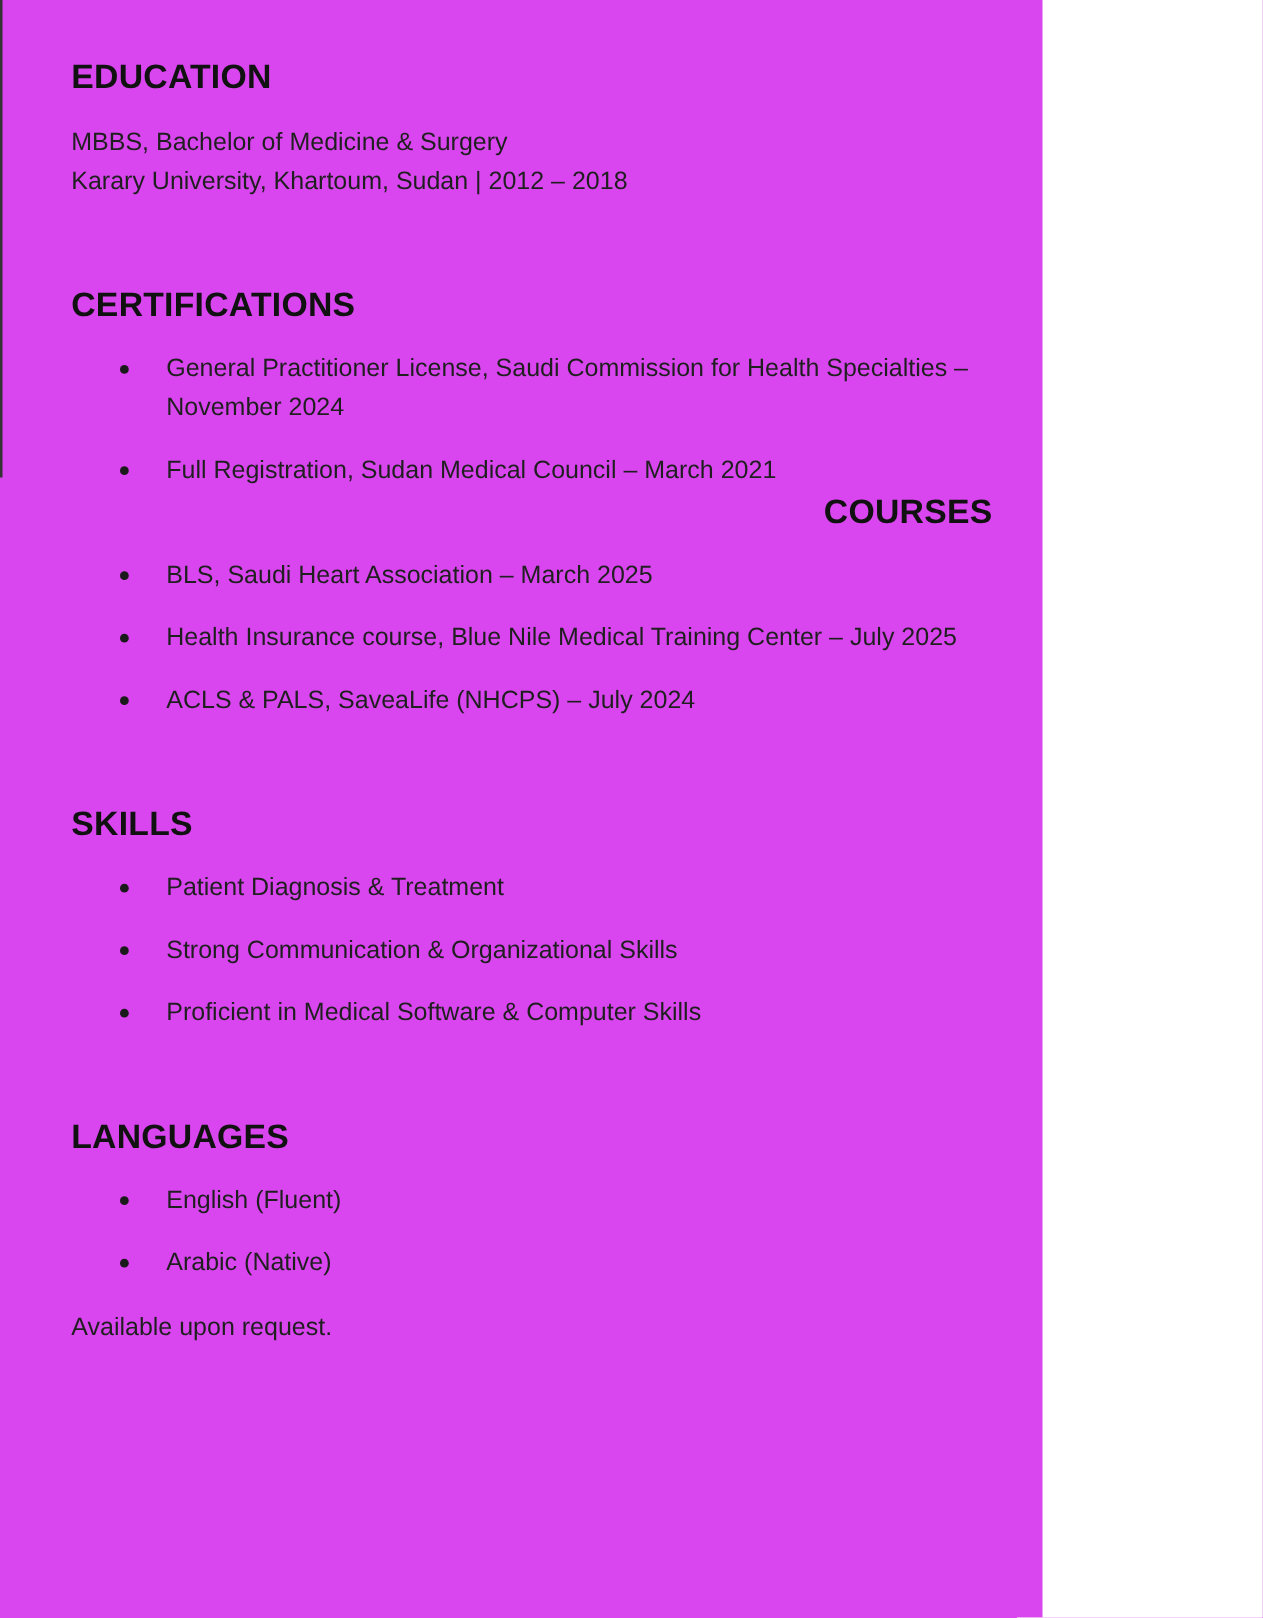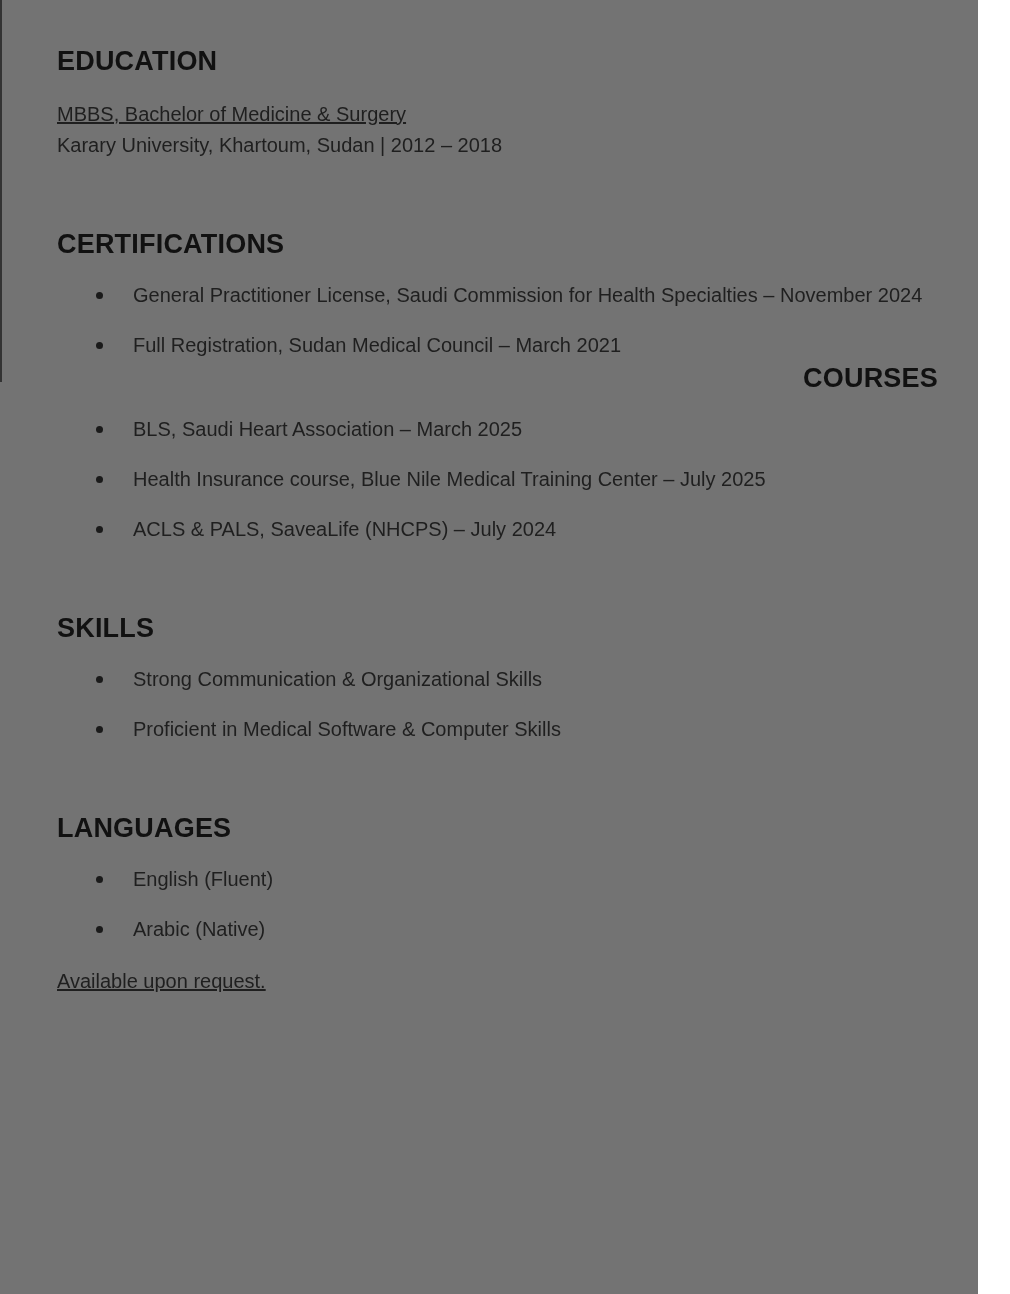--- a/index.html
+++ b/index.html
@@ -2,23 +2,23 @@
 <html><head>
 <meta charset="utf-8">
 <style>
   html, body {
     margin: 0;
     padding: 0;
     background: #ffffff;
   }
   .page {
     position: relative;
-    width: 978px;
+    width: 834px;
     height: 1294px;
-    background: #737373;
+    background: #d946ef;
     font-family: "Liberation Sans", sans-serif;
     color: #1f1f1f;
     overflow: hidden;
     box-sizing: border-box;
     padding: 44px 40px 0 57px;
   }
   .edge-artifact {
     position: absolute;
     left: 0;
     top: 0;
@@ -41,21 +41,20 @@
     text-align: right;
   }
   .para {
     font-size: 20px;
     line-height: 31px;
     margin: 0;
     color: #1f1f1f;
   }
   .para.first {
     margin-top: 21px;
-    text-decoration: underline;
   }
   .bullet-list {
     list-style: none;
     margin: 0;
     padding: 0;
   }
   .bullet-item {
     display: flex;
     align-items: flex-start;
     margin-top: 19px;
@@ -120,20 +119,24 @@
         <span class="bullet-text">ACLS &amp; PALS, SaveaLife (NHCPS) – July 2024</span>
       </li>
     </ul>
   </div>
 
   <div>
     <h2 class="section-heading gap-before">SKILLS</h2>
     <ul class="bullet-list">
       <li class="bullet-item">
         <span class="bullet-dot"></span>
+        <span class="bullet-text">Patient Diagnosis &amp; Treatment</span>
+      </li>
+      <li class="bullet-item">
+        <span class="bullet-dot"></span>
         <span class="bullet-text">Strong Communication &amp; Organizational Skills</span>
       </li>
       <li class="bullet-item">
         <span class="bullet-dot"></span>
         <span class="bullet-text">Proficient in Medical Software &amp; Computer Skills</span>
       </li>
     </ul>
   </div>
 
   <div>

